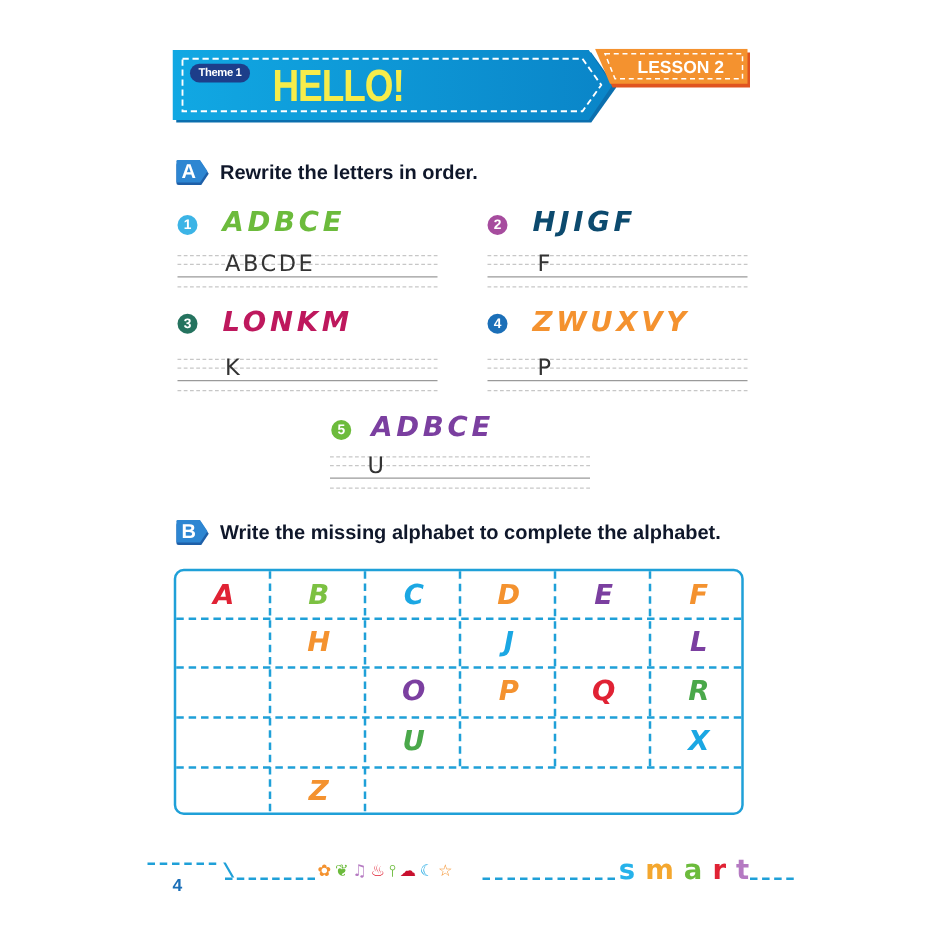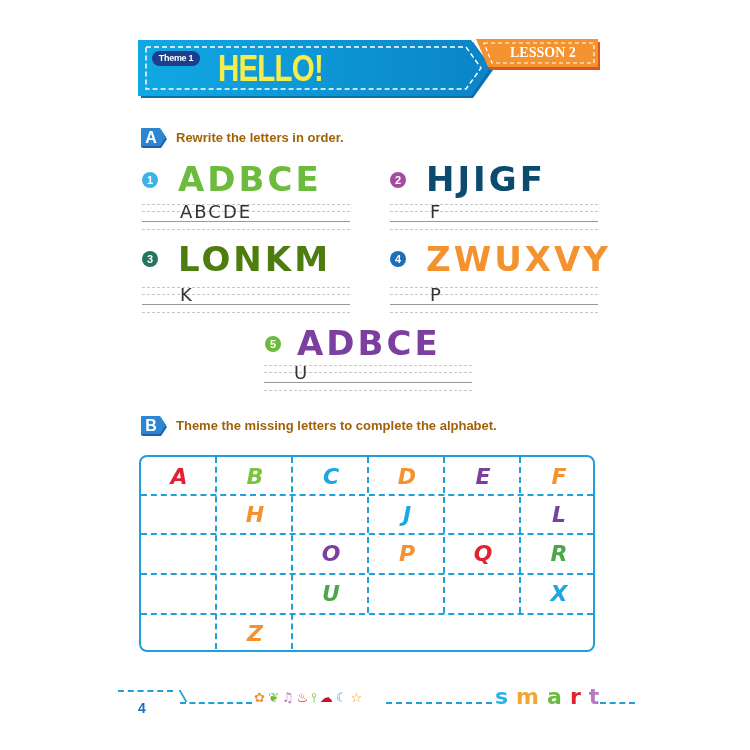--- a/index.html
+++ b/index.html
@@ -11,32 +11,32 @@
   .banner { left:138px; top:40px; width:355px; height:58px; }
   .banner svg { position:absolute; left:0; top:0; }
   .theme-pill { left:152px; top:51px; width:48px; height:15px; background:#1d3e8a; color:#fff;
                 border-radius:8px; font-size:9px; font-weight:bold; text-align:center; line-height:15px;
                 font-family:"Liberation Sans", sans-serif; letter-spacing:-0.3px; }
   .hello { left:218px; top:44px; font-size:36px; font-weight:bold; color:#f6ec4a;
            font-family:"Liberation Sans", sans-serif; letter-spacing:-1px; transform:scaleX(0.82);
            transform-origin:left top; line-height:50px; }
   .lesson-tab { left:476px; top:39px; width:124px; height:30px; }
   .lesson-label { left:510px; top:43px; width:76px; font-size:14px; font-weight:bold; color:#fff;
-                  font-family:Liberation Serif, serif; line-height:20px; }
+                  font-family:Liberation Sans, sans-serif; line-height:20px; }
 
   
   .sec-badge { width:26px; height:20px; }
   .sec-badge .letter { position:absolute; left:0; top:0; width:20px; height:20px; line-height:20px;
       text-align:center; color:#fff; font-weight:bold; font-size:16px; font-family:"Liberation Sans", sans-serif; }
-  .instr { font-size:13px; font-weight:bold; color:#a16207; font-family:"Liberation Sans", sans-serif; }
+  .instr { font-size:16px; font-weight:bold; color:#0f172a; font-family:"Liberation Sans", sans-serif; }
 
   
   .num { width:16px; height:16px; border-radius:50%; color:#fff; font-size:11px; font-weight:bold;
          text-align:center; line-height:16px; font-family:"Liberation Sans", sans-serif; }
-  .scramble { font-size:34px; font-weight:bold; letter-spacing:3px;
+  .scramble { font-size:22px; font-weight:bold; font-style:italic; letter-spacing:3px;
               font-family:"DejaVu Sans", sans-serif; line-height:30px; }
   .lines { height:26px; }
   .lines .d1, .lines .d2, .lines .d3 { position:absolute; left:0; right:0; height:0; }
   .lines .d1 { top:0; border-top:1px dashed #c7c7c7; }
   .lines .d2 { top:7px; border-top:1px dashed #c7c7c7; }
   .lines .base { position:absolute; left:0; right:0; top:17px; height:0; border-top:1.5px solid #9a9a9a; }
   .lines .d3 { top:25px; border-top:1px dashed #c7c7c7; }
   .answer { position:absolute; top:-2px; font-size:18px; color:#333; letter-spacing:2px;
             font-family:"DejaVu Sans", sans-serif; font-weight:400; line-height:20px; }
 
@@ -106,21 +106,21 @@
 <div class="abs scramble" style="left:426px; top:164px; color:#0c4a6e;">HJIGF</div>
 <div class="abs lines" style="left:390px; top:204px; width:208px;">
   <div class="d1"></div>
     <div class="d2"></div>
     <div class="base"></div>
     <div class="d3"></div>
   <span class="answer" style="left:40px;">F</span>
 </div>
 
 <div class="abs num" style="left:142px; top:251px; background:#25735f;">3</div>
-<div class="abs scramble" style="left:178px; top:244px; color:#4d7c0f;">LONKM</div>
+<div class="abs scramble" style="left:178px; top:244px; color:#be185d;">LONKM</div>
 <div class="abs lines" style="left:142px; top:287px; width:208px;">
   <div class="d1"></div>
     <div class="d2"></div>
     <div class="base"></div>
     <div class="d3"></div>
   <span class="answer" style="left:38px;">K</span>
 </div>
 
 <div class="abs num" style="left:390px; top:251px; background:#1b6fb8;">4</div>
 <div class="abs scramble" style="left:426px; top:244px; color:#f4922f;">ZWUXVY</div>
@@ -142,21 +142,21 @@
   <span class="answer" style="left:30px;">U</span>
 </div>
 
 <div class="abs sec-badge" style="left:141px; top:416px;">
   <svg width="28" height="22" viewBox="0 0 28 22" style="position:absolute;left:0;top:0">
     <path d="M2 2 H20 L26 11 L20 20 H2 Q0 20 0 18 V4 Q0 2 2 2 Z" fill="#1e5fa8"></path>
     <path d="M1 0 H19 L25 9 L19 18 H1 Q0 18 0 17 V1 Q0 0 1 0 Z" fill="#2d86d2"></path>
   </svg>
   <span class="letter">B</span>
 </div>
-<div class="abs instr" style="left:176px; top:418px;">Theme the missing letters to complete the alphabet.</div>
+<div class="abs instr" style="left:176px; top:418px;">Write the missing alphabet to complete the alphabet.</div>
 
 <div class="abs grid">
 
   <div class="vline" style="left:74px; top:0; height:192px;"></div>
   <div class="vline" style="left:150px; top:0; height:192px;"></div>
   <div class="vline" style="left:226px; top:0; height:156px;"></div>
   <div class="vline" style="left:302px; top:0; height:156px;"></div>
   <div class="vline" style="left:378px; top:0; height:156px;"></div>
 
   <div class="hline" style="top:37px; left:0; right:0;"></div>

